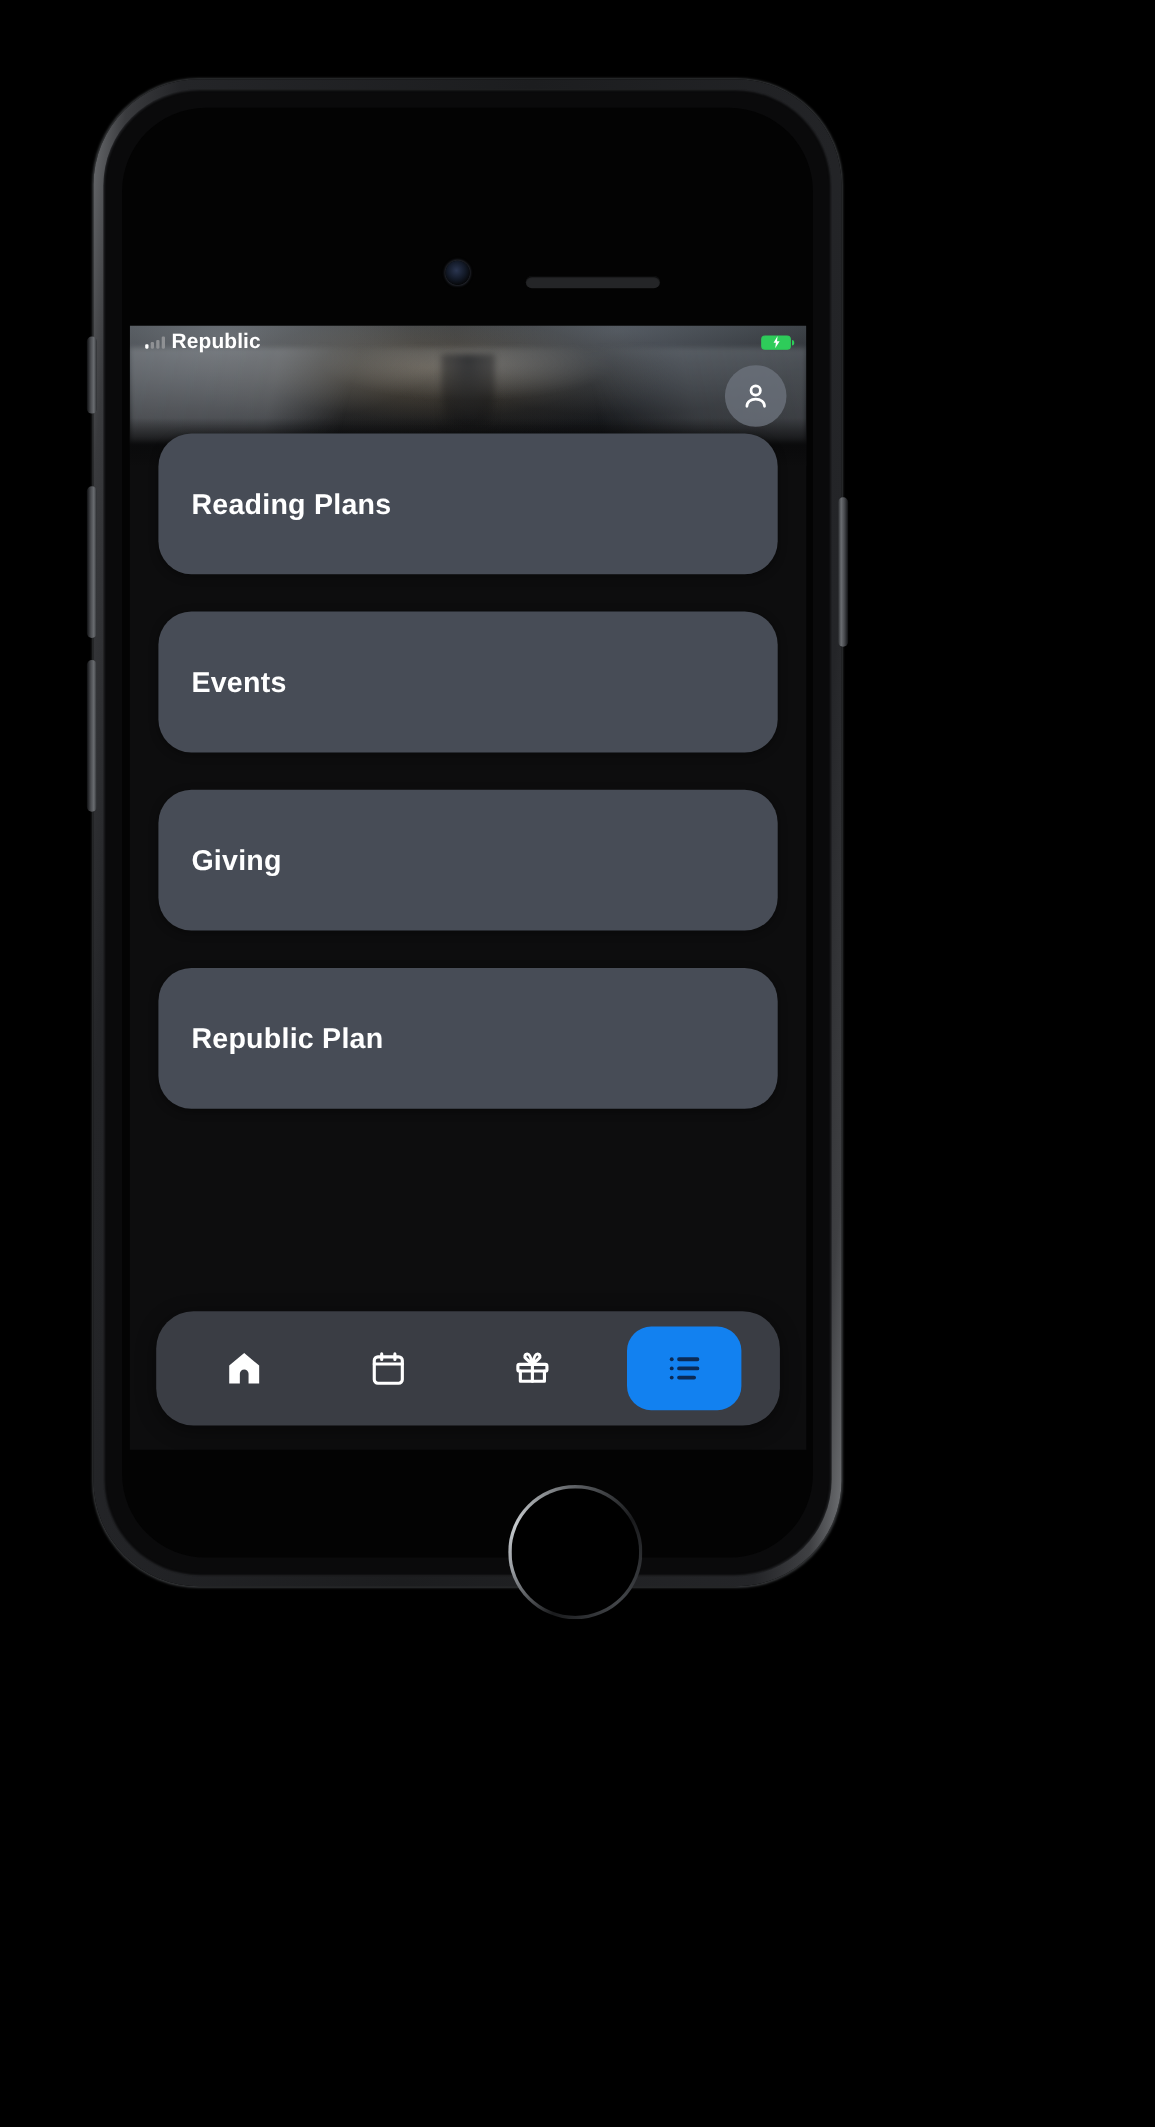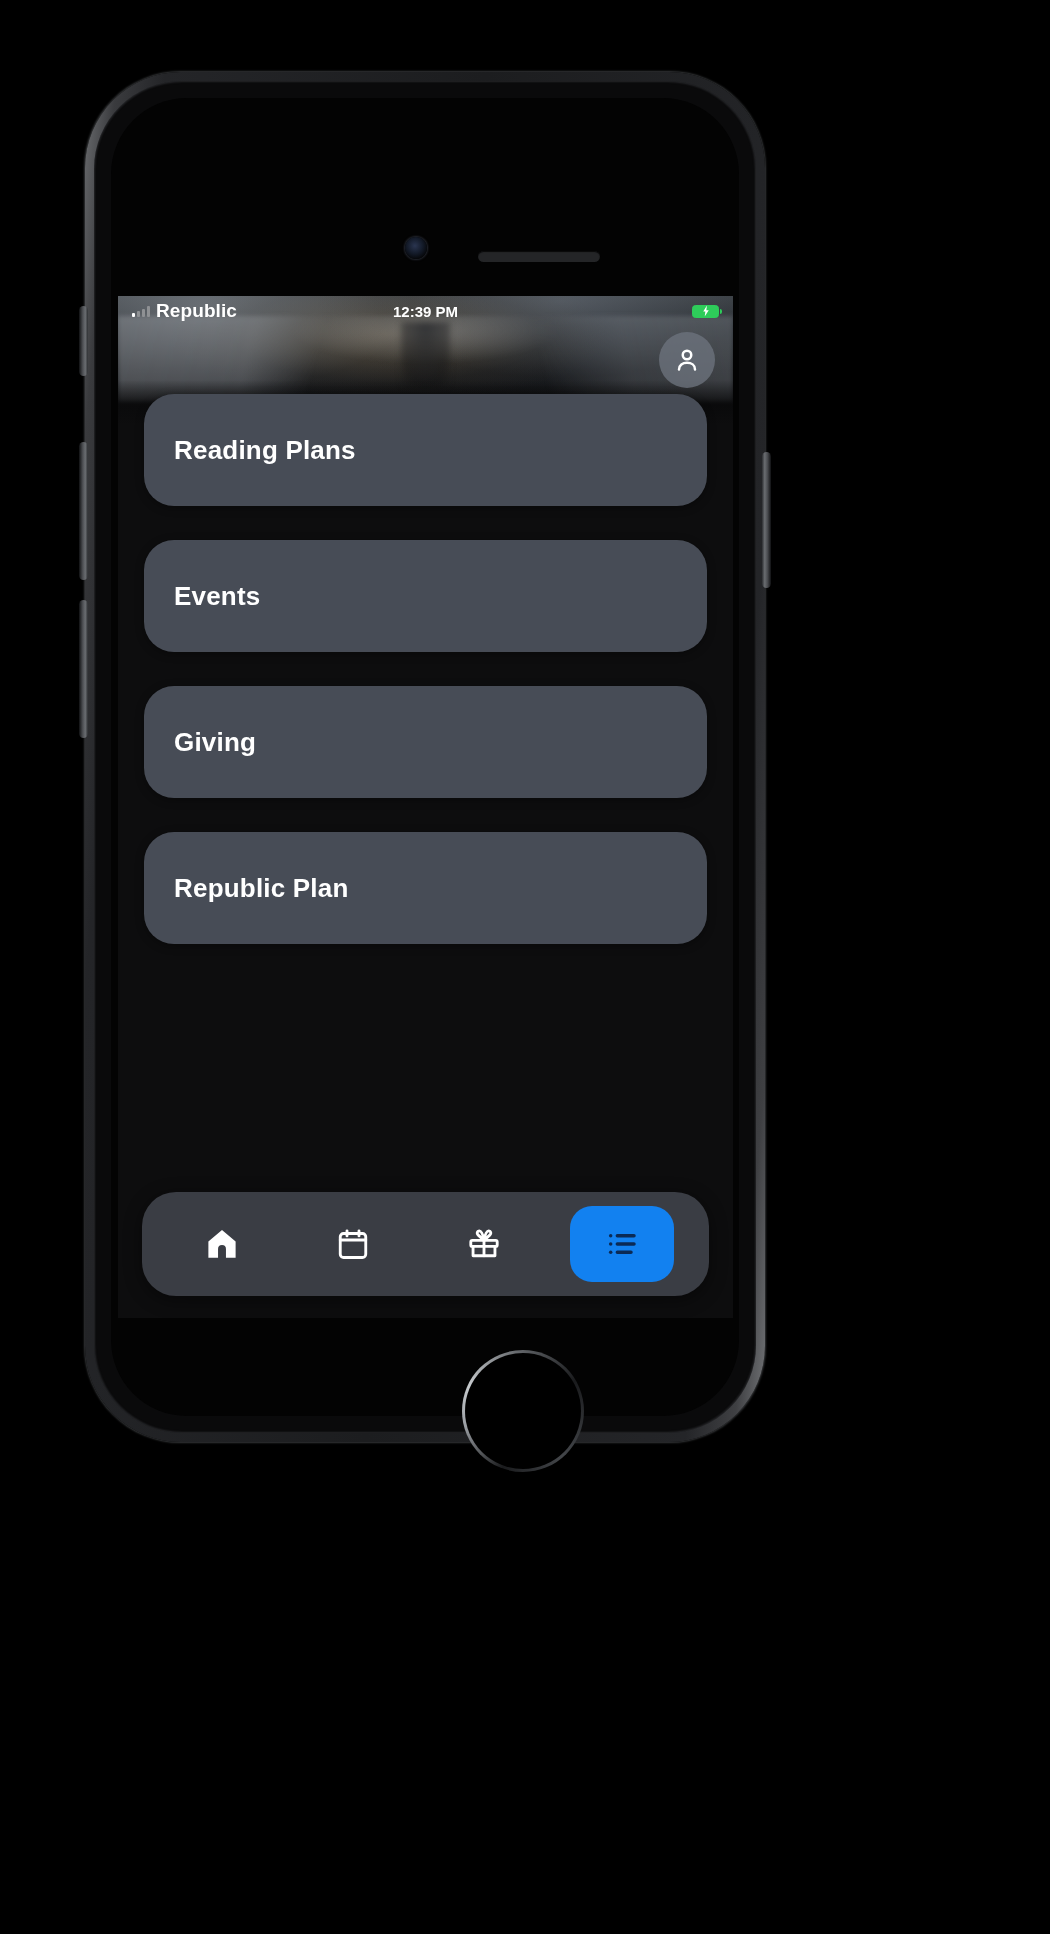--- a/index.html
+++ b/index.html
@@ -136,21 +136,21 @@
 
   
   .content{
     position:absolute; left:0; top:0; width:100%; height:100%;
     padding:0 26px; z-index:2;
     display:flex; flex-direction:column;
   }
   .spacer-hero{ height:98px; flex:none; }
   .card{
     flex:none;
-    height:112px;
+    height:128px;
     margin-bottom:34px;
     background:#474c56;
     border-radius:30px;
     display:flex; align-items:center;
     padding:0 30px;
     box-shadow:0 2px 8px rgba(0,0,0,.35);
   }
   .card-label{
     color:#fff; font-size:26px; font-weight:bold; letter-spacing:.2px;
   }
@@ -199,21 +199,20 @@
   <div class="statusbar">
     <div class="sb-left">
       <span class="sig">
           <i></i>
           <i></i>
           <i></i>
           <i></i>
         </span>
       <span class="carrier">Republic</span>
     </div>
-    <div class="sb-center">12:39 PM</div>
     <div class="sb-right">
       <span class="battery">
         <svg class="bolt" viewBox="0 0 8 12">
           <polygon points="5,0 1,6.6 3.3,6.6 2.6,12 7,5.1 4.4,5.1" fill="#ffffff"></polygon>
         </svg>
       </span>
     </div>
   </div>
 
   <div class="avatar-btn">

